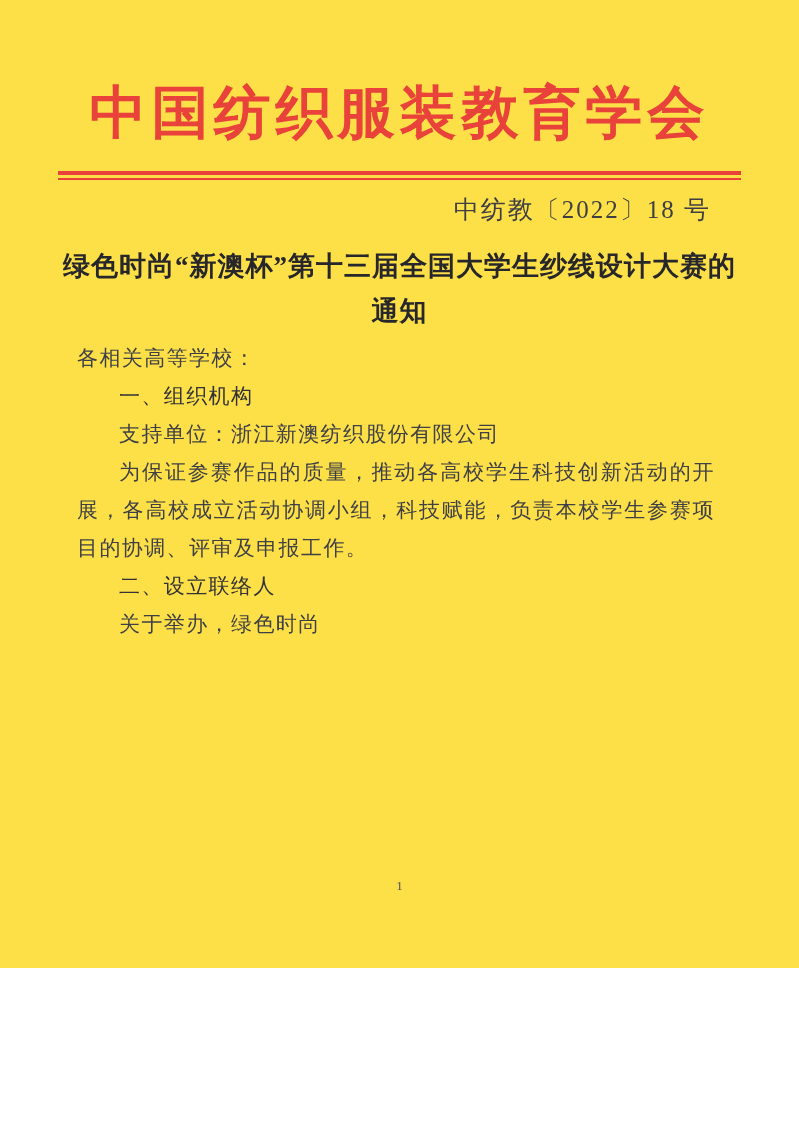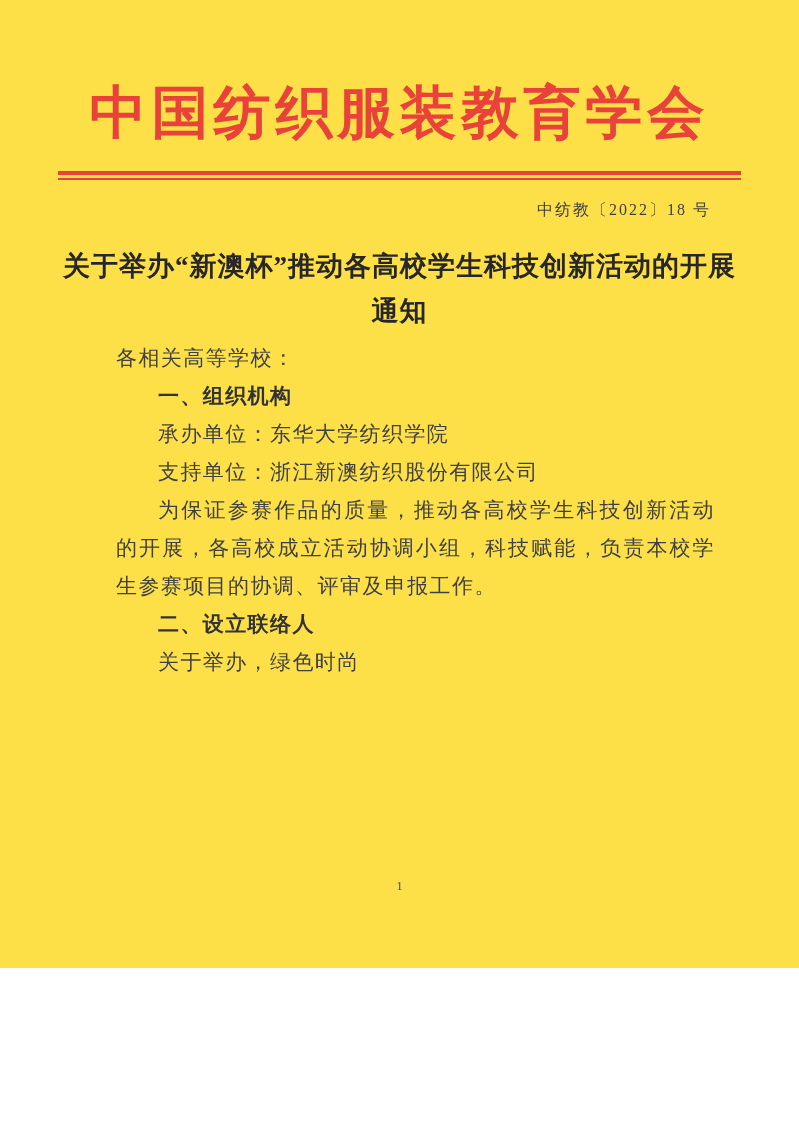--- a/index.html
+++ b/index.html
@@ -26,46 +26,46 @@
     .red-rule {
       margin: 25px 58px 0 58px;
       height: 9px;
       border-top: 4px solid #e8423b;
       border-bottom: 2px solid #e8423b;
     }
     .doc-number {
       margin-top: 18px;
       padding-right: 88px;
       text-align: right;
-      font-size: 16px;
+      font-size: 25px;
       letter-spacing: 2px;
       color: #3e3e44;
       line-height: 24px;
     }
     .doc-title {
       margin-top: 22px;
       text-align: center;
       font-size: 27px;
       font-weight: bold;
       color: #26262b;
       line-height: 45px;
       letter-spacing: 1px;
     }
     .body-text {
       margin-top: 5px;
-      padding: 0 84px 0 116px;
+      padding: 0 84px 0 77px;
       font-size: 21px;
       line-height: 38px;
       letter-spacing: 1.4px;
       color: #3f3f46;
       text-align: justify;
     }
     .body-text p { margin: 0; }
     .indent { text-indent: 2em; }
-    .bold-heading { font-weight: bold; color: #323237; }
+    .bold-heading { font-weight: normal; color: #323237; }
     .page-number {
       position: absolute;
       left: 0; right: 0;
       bottom: 74px;
       text-align: center;
       font-size: 13px;
       color: #51515e;
     }
   </style>
 </head>
@@ -73,32 +73,31 @@
 
 <div class="page">
 
   <div class="letterhead">中国纺织服装教育学会</div>
 
   <div class="red-rule"></div>
 
   <div class="doc-number">中纺教〔2022〕18 号</div>
 
   <div class="doc-title">
-    <div>关于举办“新澳杯”推动各高校学生科技创新活动的开展</div>
+    <div>绿色时尚“新澳杯”第十三届全国大学生纱线设计大赛的</div>
     <div>通知</div>
   </div>
 
   <div class="body-text">
     <p>各相关高等学校：</p>
 
 
     <p class="indent bold-heading">一、组织机构</p>
 
 
-    <p class="indent">承办单位：东华大学纺织学院</p>
 
     <p class="indent">支持单位：浙江新澳纺织股份有限公司</p>
 
     <p class="indent">为保证参赛作品的质量，推动各高校学生科技创新活动的开展，各高校成立活动协调小组，科技赋能，负责本校学生参赛项目的协调、评审及申报工作。</p>
 
     <p class="indent bold-heading">二、设立联络人</p>
 
     <p class="indent">关于举办，绿色时尚</p>
   </div>
 

